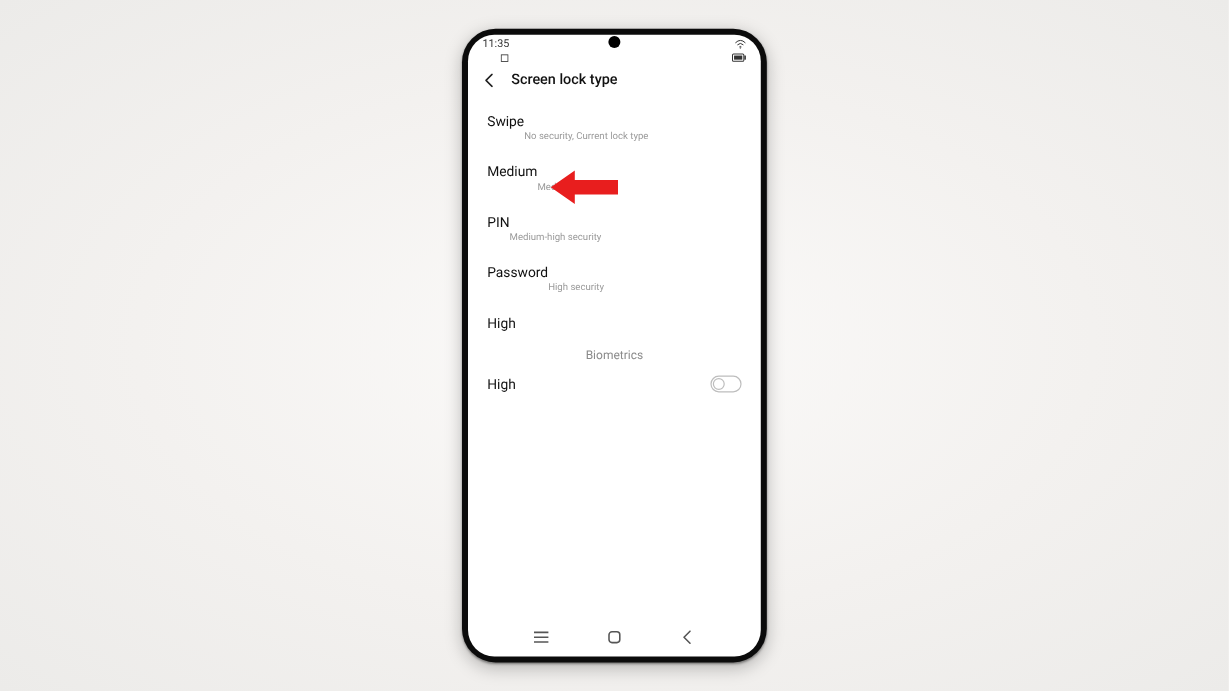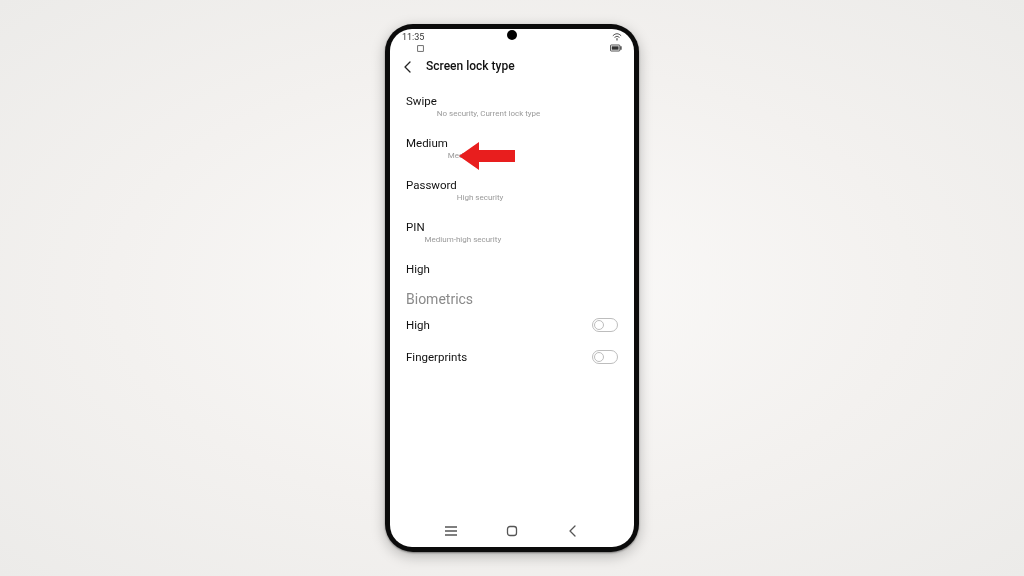--- a/index.html
+++ b/index.html
@@ -113,23 +113,24 @@
     font-size: 11.5px;
     color: #111;
   }
   .row .sub {
     font-size: 8px;
     color: #9a9a9a;
     margin-top: 15px;
   }
 
   .section-hdr {
-    font-size: 14px;
+    font-size: 10px;
     color: #8a8a8a;
     padding: 6px 0 2px 0;
+    text-align: center;
   }
 
   
   .toggle {
     width: 24px;
     height: 12px;
     border: 1px solid #bdbdbd;
     border-radius: 999px;
     position: relative;
     background: #fff;
@@ -222,57 +223,49 @@
 
       <div class="row" style="position:relative;">
         <div class="textcol">
           <span class="label">Medium</span>
           <span class="sub">Medium security</span>
         </div>
       </div>
 
       <div class="row">
         <div class="textcol">
+          <span class="label">PIN</span>
+          <span class="sub">Medium-high security</span>
+        </div>
+      </div>
+
+      <div class="row">
+        <div class="textcol">
           <span class="label">Password</span>
           <span class="sub">High security</span>
         </div>
       </div>
 
       <div class="row">
         <div class="textcol">
-          <span class="label">PIN</span>
-          <span class="sub">Medium-high security</span>
-        </div>
-      </div>
-
-      <div class="row">
-        <div class="textcol">
           <span class="label">High</span>
         </div>
       </div>
 
       <div class="section-hdr">Biometrics</div>
 
       <div class="row">
         <div class="textcol">
           <span class="label">High</span>
         </div>
         <div class="toggle">
           <div class="knob"></div>
         </div>
       </div>
 
-      <div class="row">
-        <div class="textcol">
-          <span class="label">Fingerprints</span>
-        </div>
-        <div class="toggle">
-          <div class="knob"></div>
-        </div>
-      </div>
 
     </div>
 
     <div class="arrow-annot">
       <svg width="60" height="34" viewBox="0 0 60 34">
         <polygon points="0,17 20,3 20,11 56,11 56,23 20,23 20,31" fill="#e81e1e"></polygon>
       </svg>
     </div>
 
     <div class="navbar">

